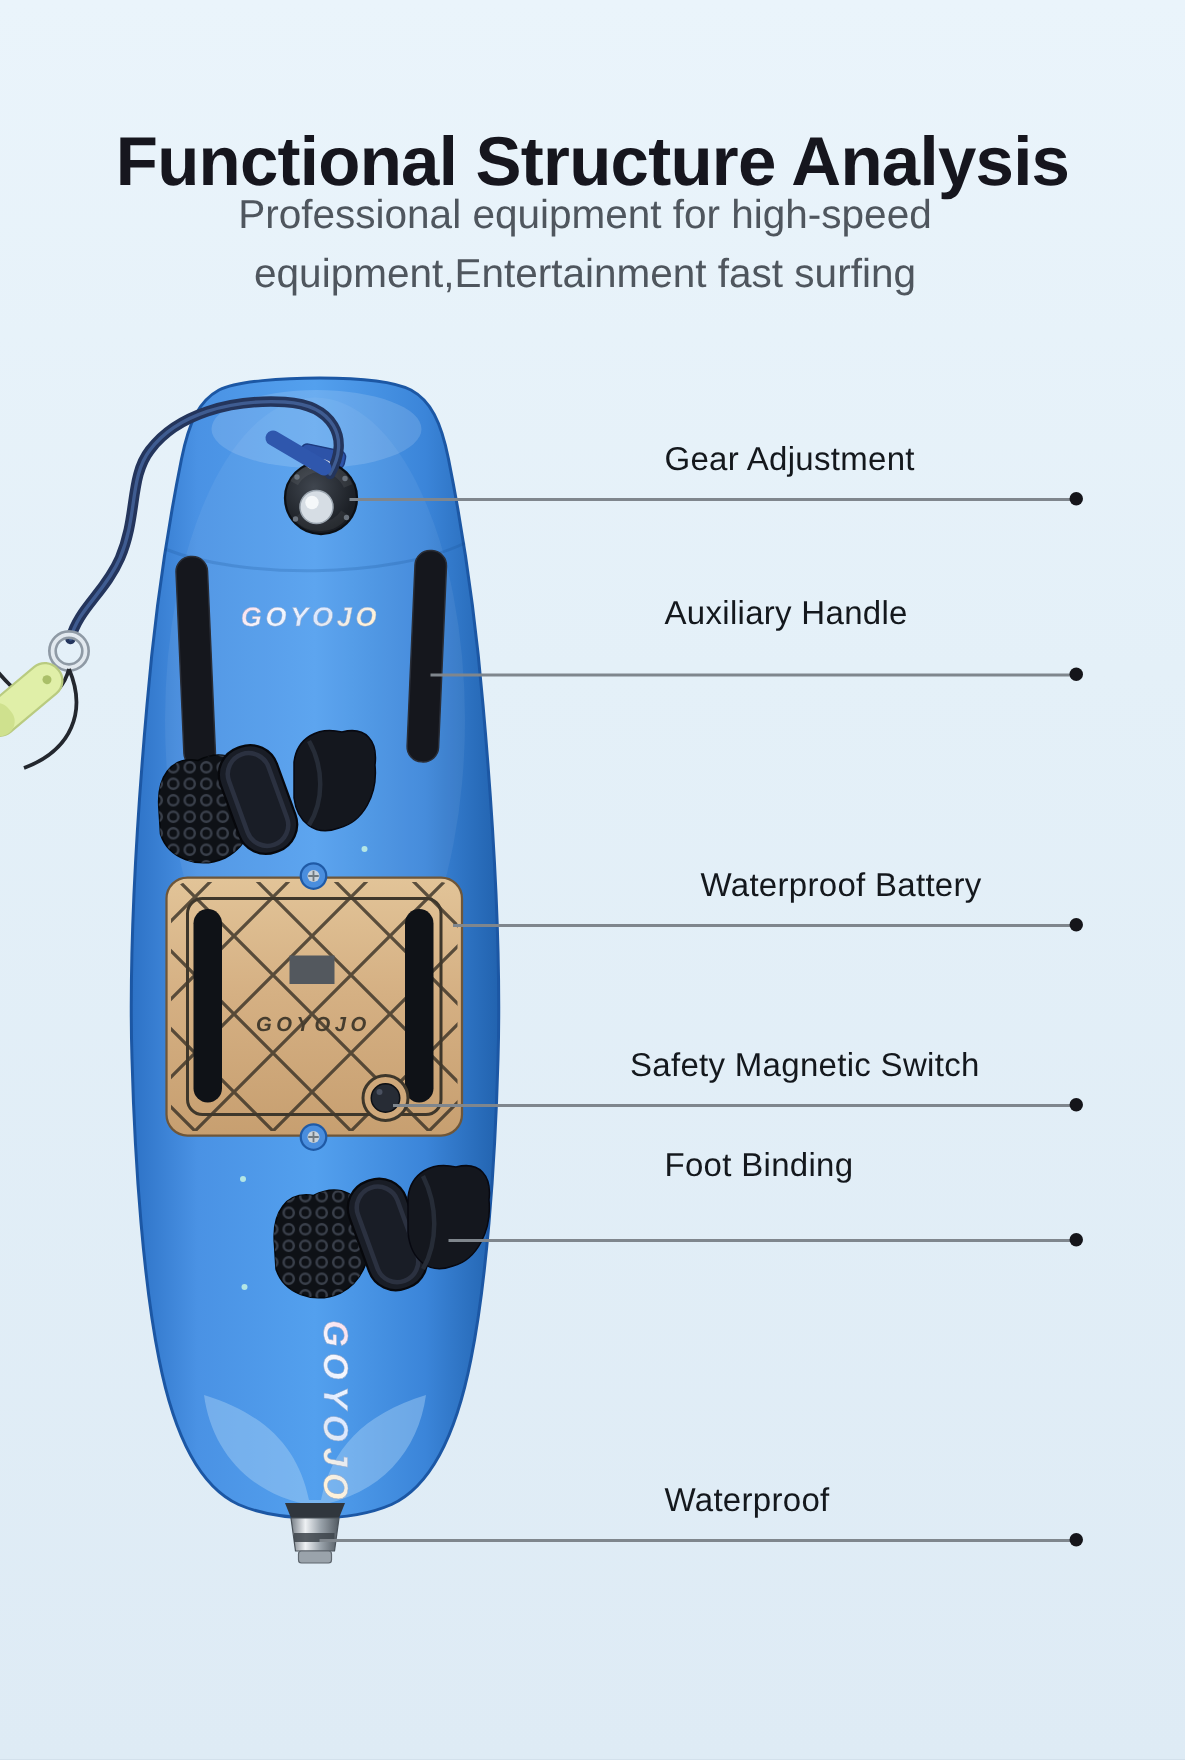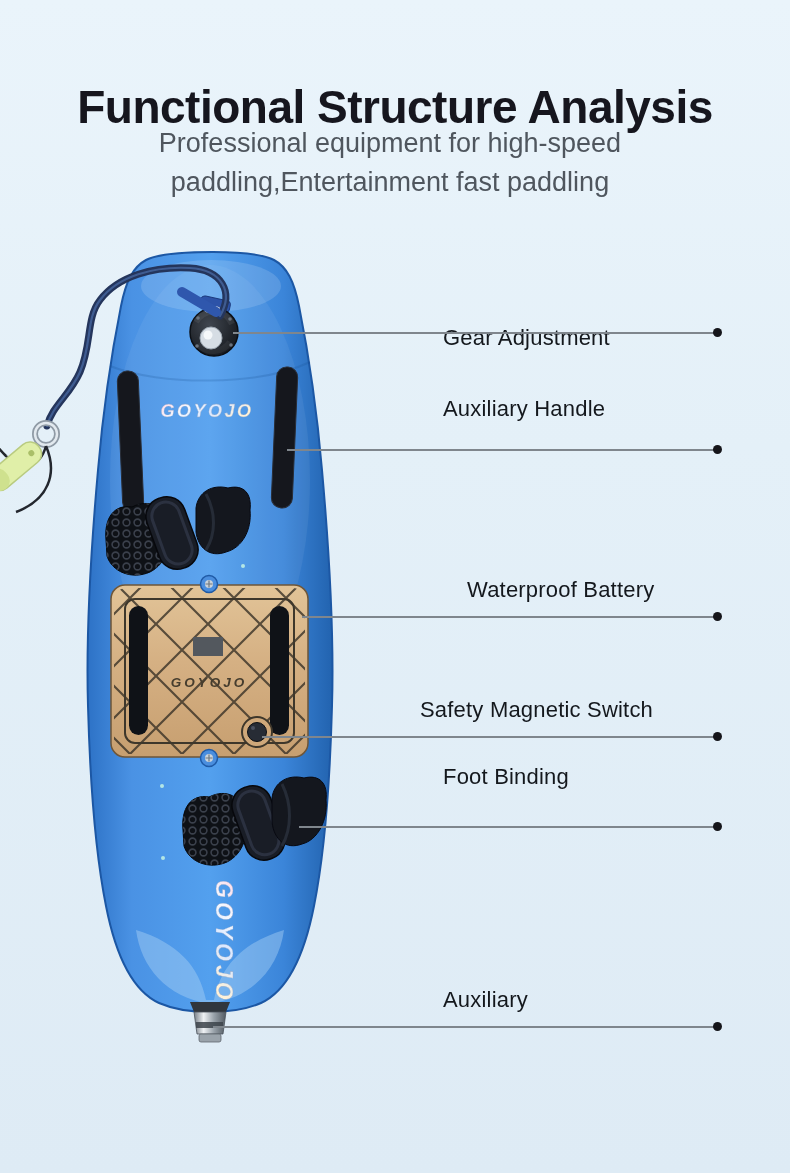--- a/index.html
+++ b/index.html
@@ -185,25 +185,25 @@
         <rect x="-32" y="-12" width="62" height="23" rx="11" fill="#e0efa8" stroke="#b9cb80" stroke-width="1.5"></rect>
         <rect x="-32" y="-12" width="20" height="23" rx="10" fill="#cfe18e"></rect>
         <circle cx="20" cy="0" r="3" fill="#aabf68"></circle>
       </g>
     </g>
   </svg>
 
   <h1 class="page-title">Functional Structure Analysis</h1>
   <div class="page-subtitle">
     <div>Professional equipment for high-speed</div>
-    <div>paddling,Entertainment fast paddling</div>
-  </div>
-
-  <div>
-    <div class="callout-label" style="left:443px;top:293px;margin-top:32px;">Gear Adjustment</div>
+    <div>equipment,Entertainment fast surfing</div>
+  </div>
+
+  <div>
+    <div class="callout-label" style="left:443px;top:293px;">Gear Adjustment</div>
     <div class="callout-line" style="left:233px;top:332px;width:485px;"></div>
     <div class="callout-dot" style="left:713px;top:328px;"></div>
   </div>
 
   <div>
     <div class="callout-label" style="left:443px;top:396px;">Auxiliary Handle</div>
     <div class="callout-line" style="left:287px;top:449px;width:431px;"></div>
     <div class="callout-dot" style="left:713px;top:445px;"></div>
   </div>
 
@@ -219,18 +219,18 @@
     <div class="callout-dot" style="left:713px;top:732px;"></div>
   </div>
 
   <div>
     <div class="callout-label" style="left:443px;top:764px;">Foot Binding</div>
     <div class="callout-line" style="left:299px;top:826px;width:419px;"></div>
     <div class="callout-dot" style="left:713px;top:822px;"></div>
   </div>
 
   <div>
-    <div class="callout-label" style="left:443px;top:987px;">Auxiliary</div>
+    <div class="callout-label" style="left:443px;top:987px;">Waterproof</div>
     <div class="callout-line" style="left:213px;top:1026px;width:505px;"></div>
     <div class="callout-dot" style="left:713px;top:1022px;"></div>
   </div>
 
 </div>
 
 </body></html>

